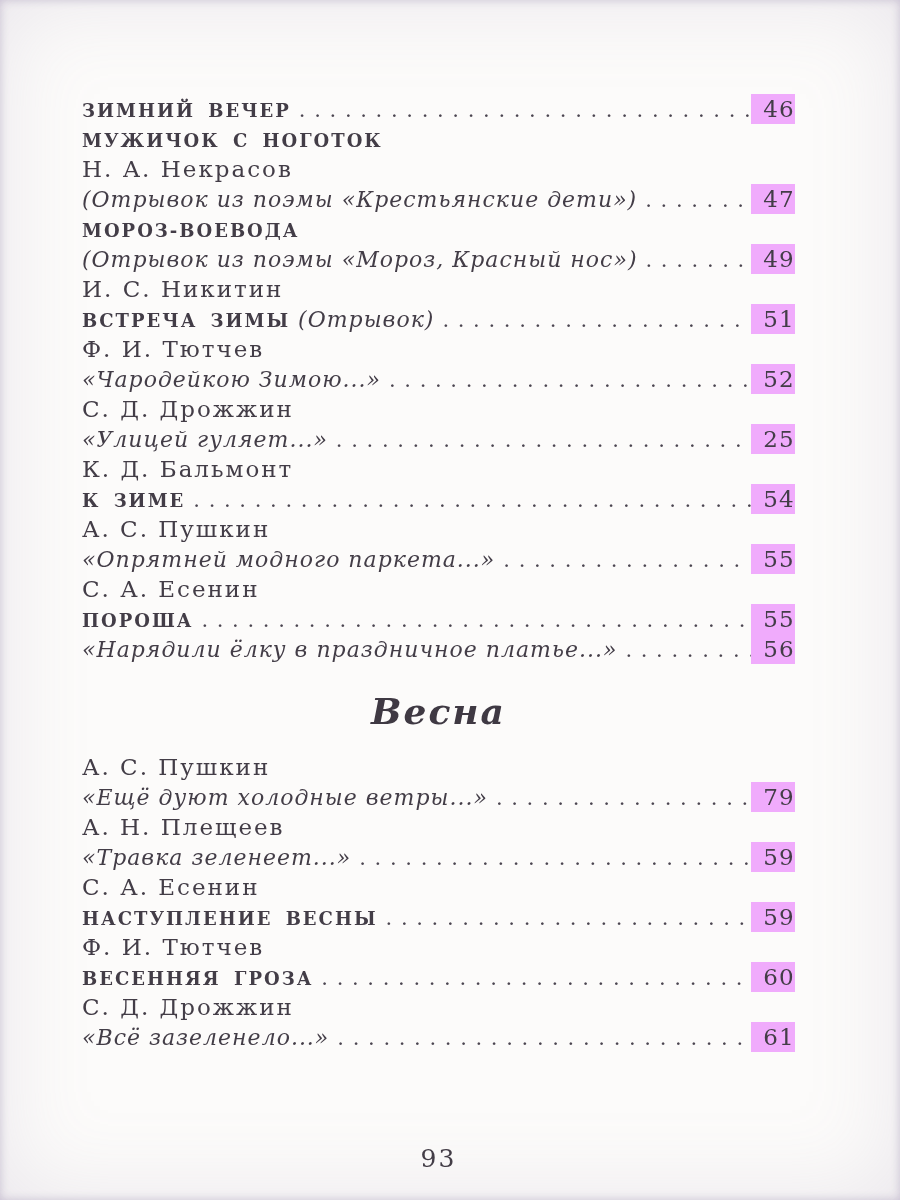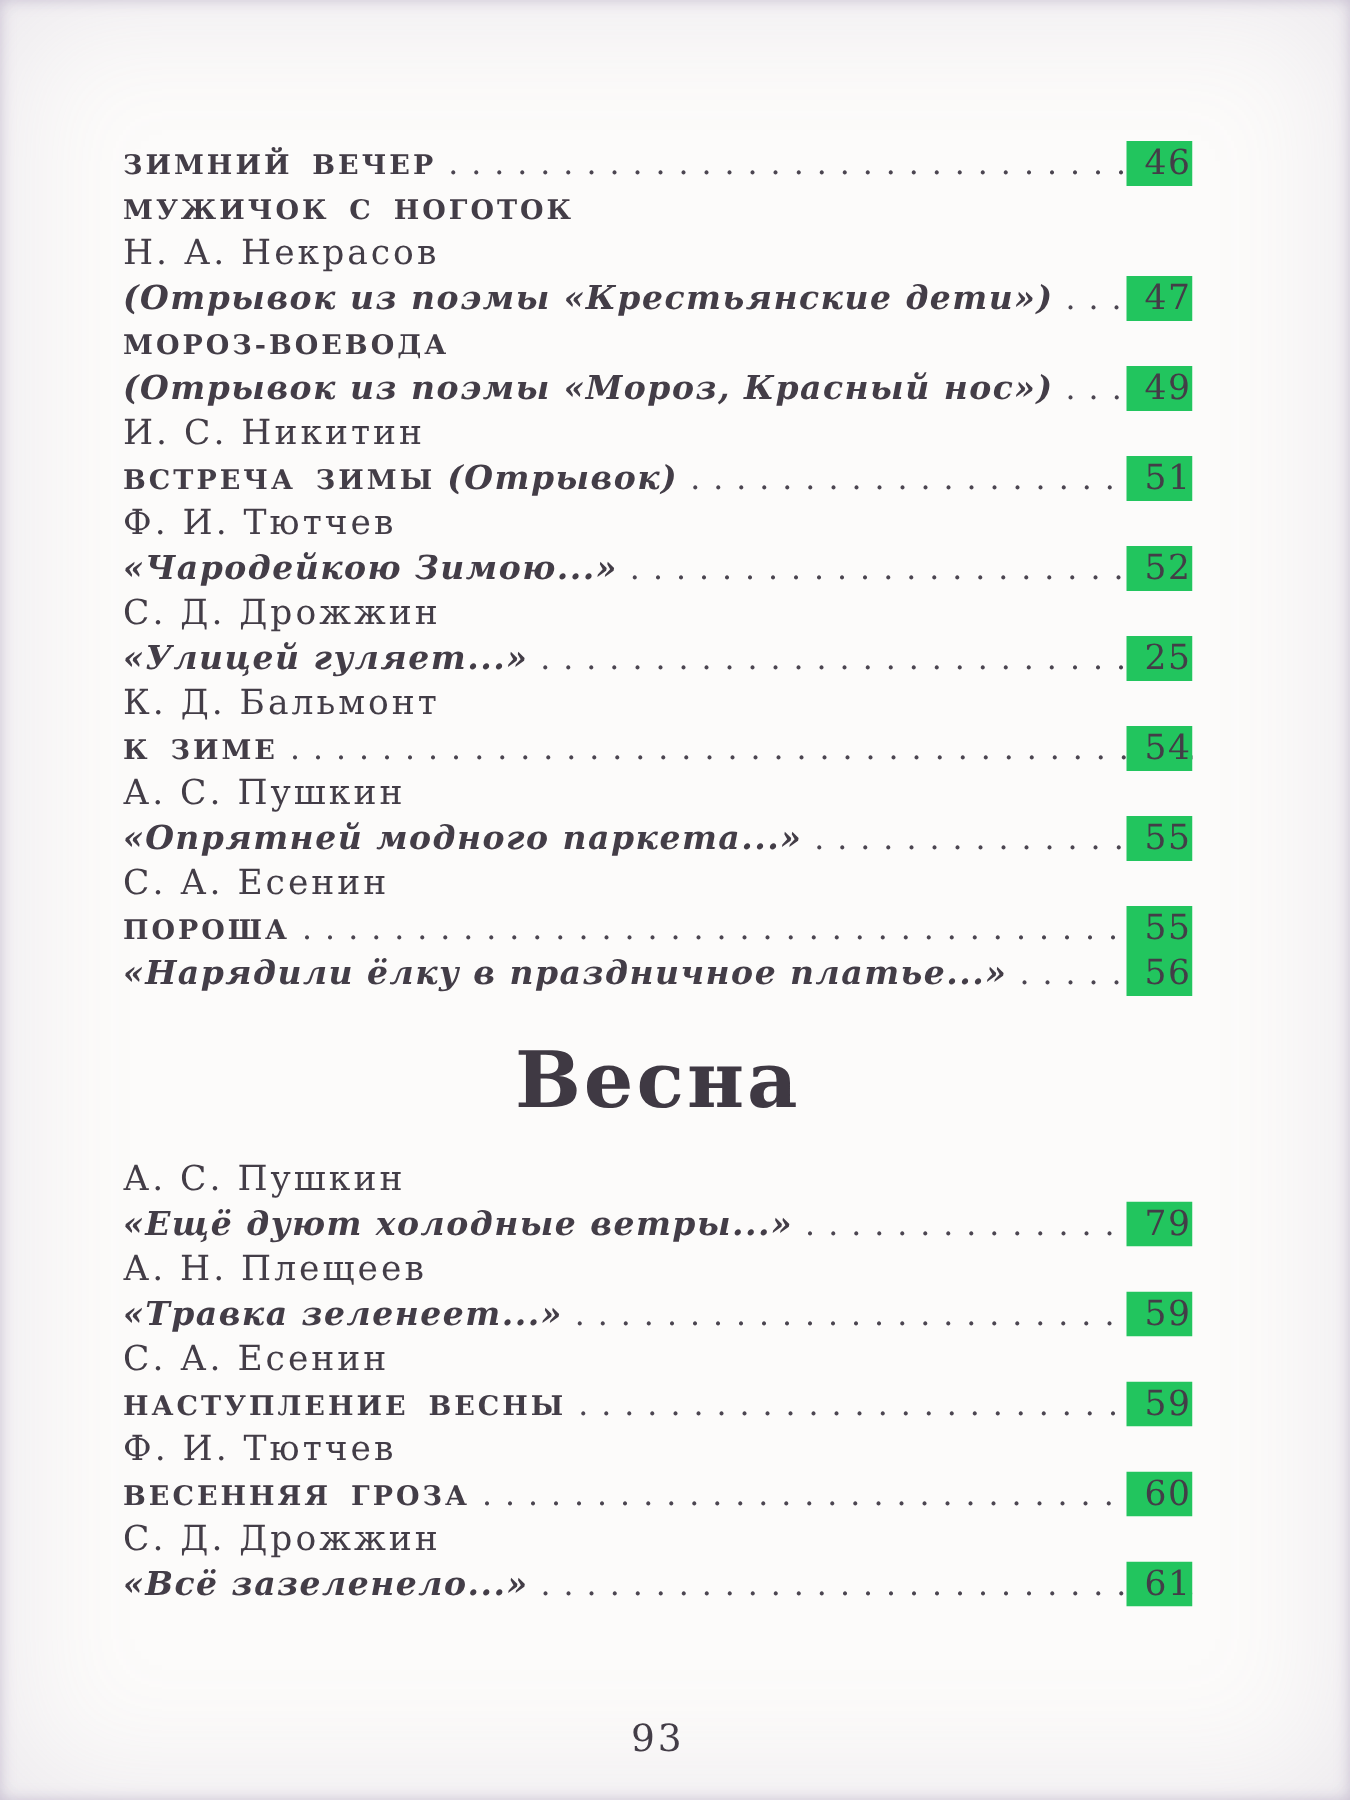--- a/index.html
+++ b/index.html
@@ -50,46 +50,47 @@
   }
 
   .part.plain {
     font-weight: normal;
     letter-spacing: 2px;
     font-size: 23px;
   }
 
   .part.italic {
     font-style: italic;
-    font-weight: bold;
+    font-weight: normal;
     letter-spacing: 1px;
     font-size: 22px;
   }
 
   .dots {
     font-size: 21px;
     letter-spacing: 1px;
     color: #4b4550;
   }
 
   .page-num {
     position: absolute;
     right: 0;
     top: 0;
     min-width: 44px;
-    text-align: left;
-    background: #22c55e;
+    text-align: center;
+    background: #f0abfc;
     padding-left: 12px;
     font-size: 23px;
     letter-spacing: 1px;
   }
 
   .section-heading {
     text-align: center;
-    font-size: 52px;
+    font-size: 36px;
+    font-style: italic;
     font-weight: bold;
     letter-spacing: 2px;
     margin: 26px 0 20px 0;
     color: #3f3943;
   }
 
   .folio {
     position: absolute;
     left: 82px;
     right: 105px;

